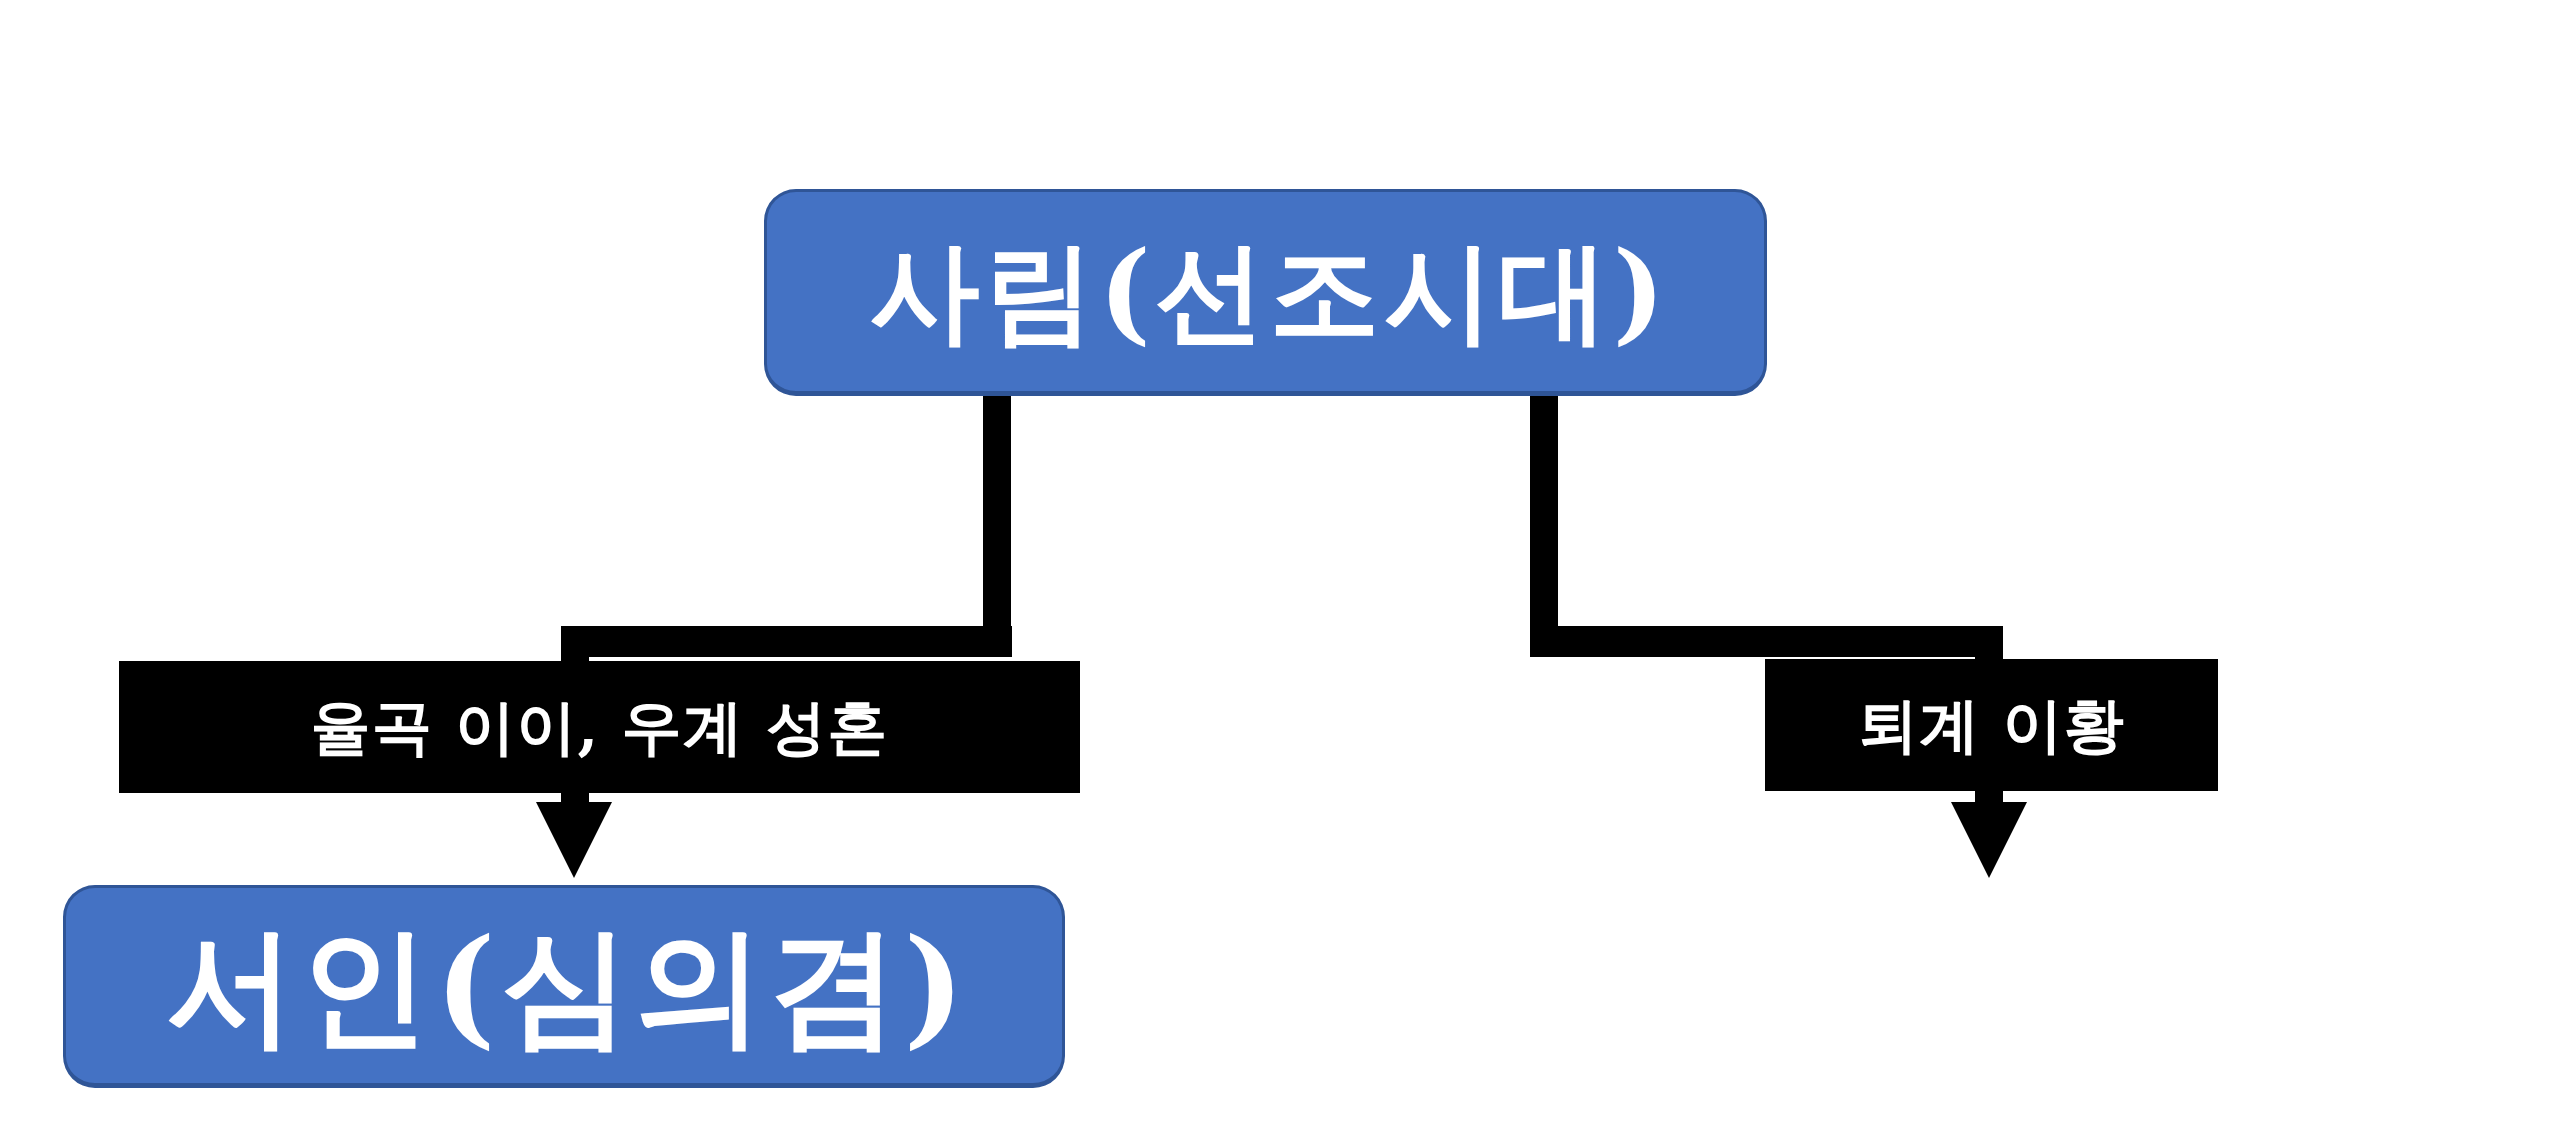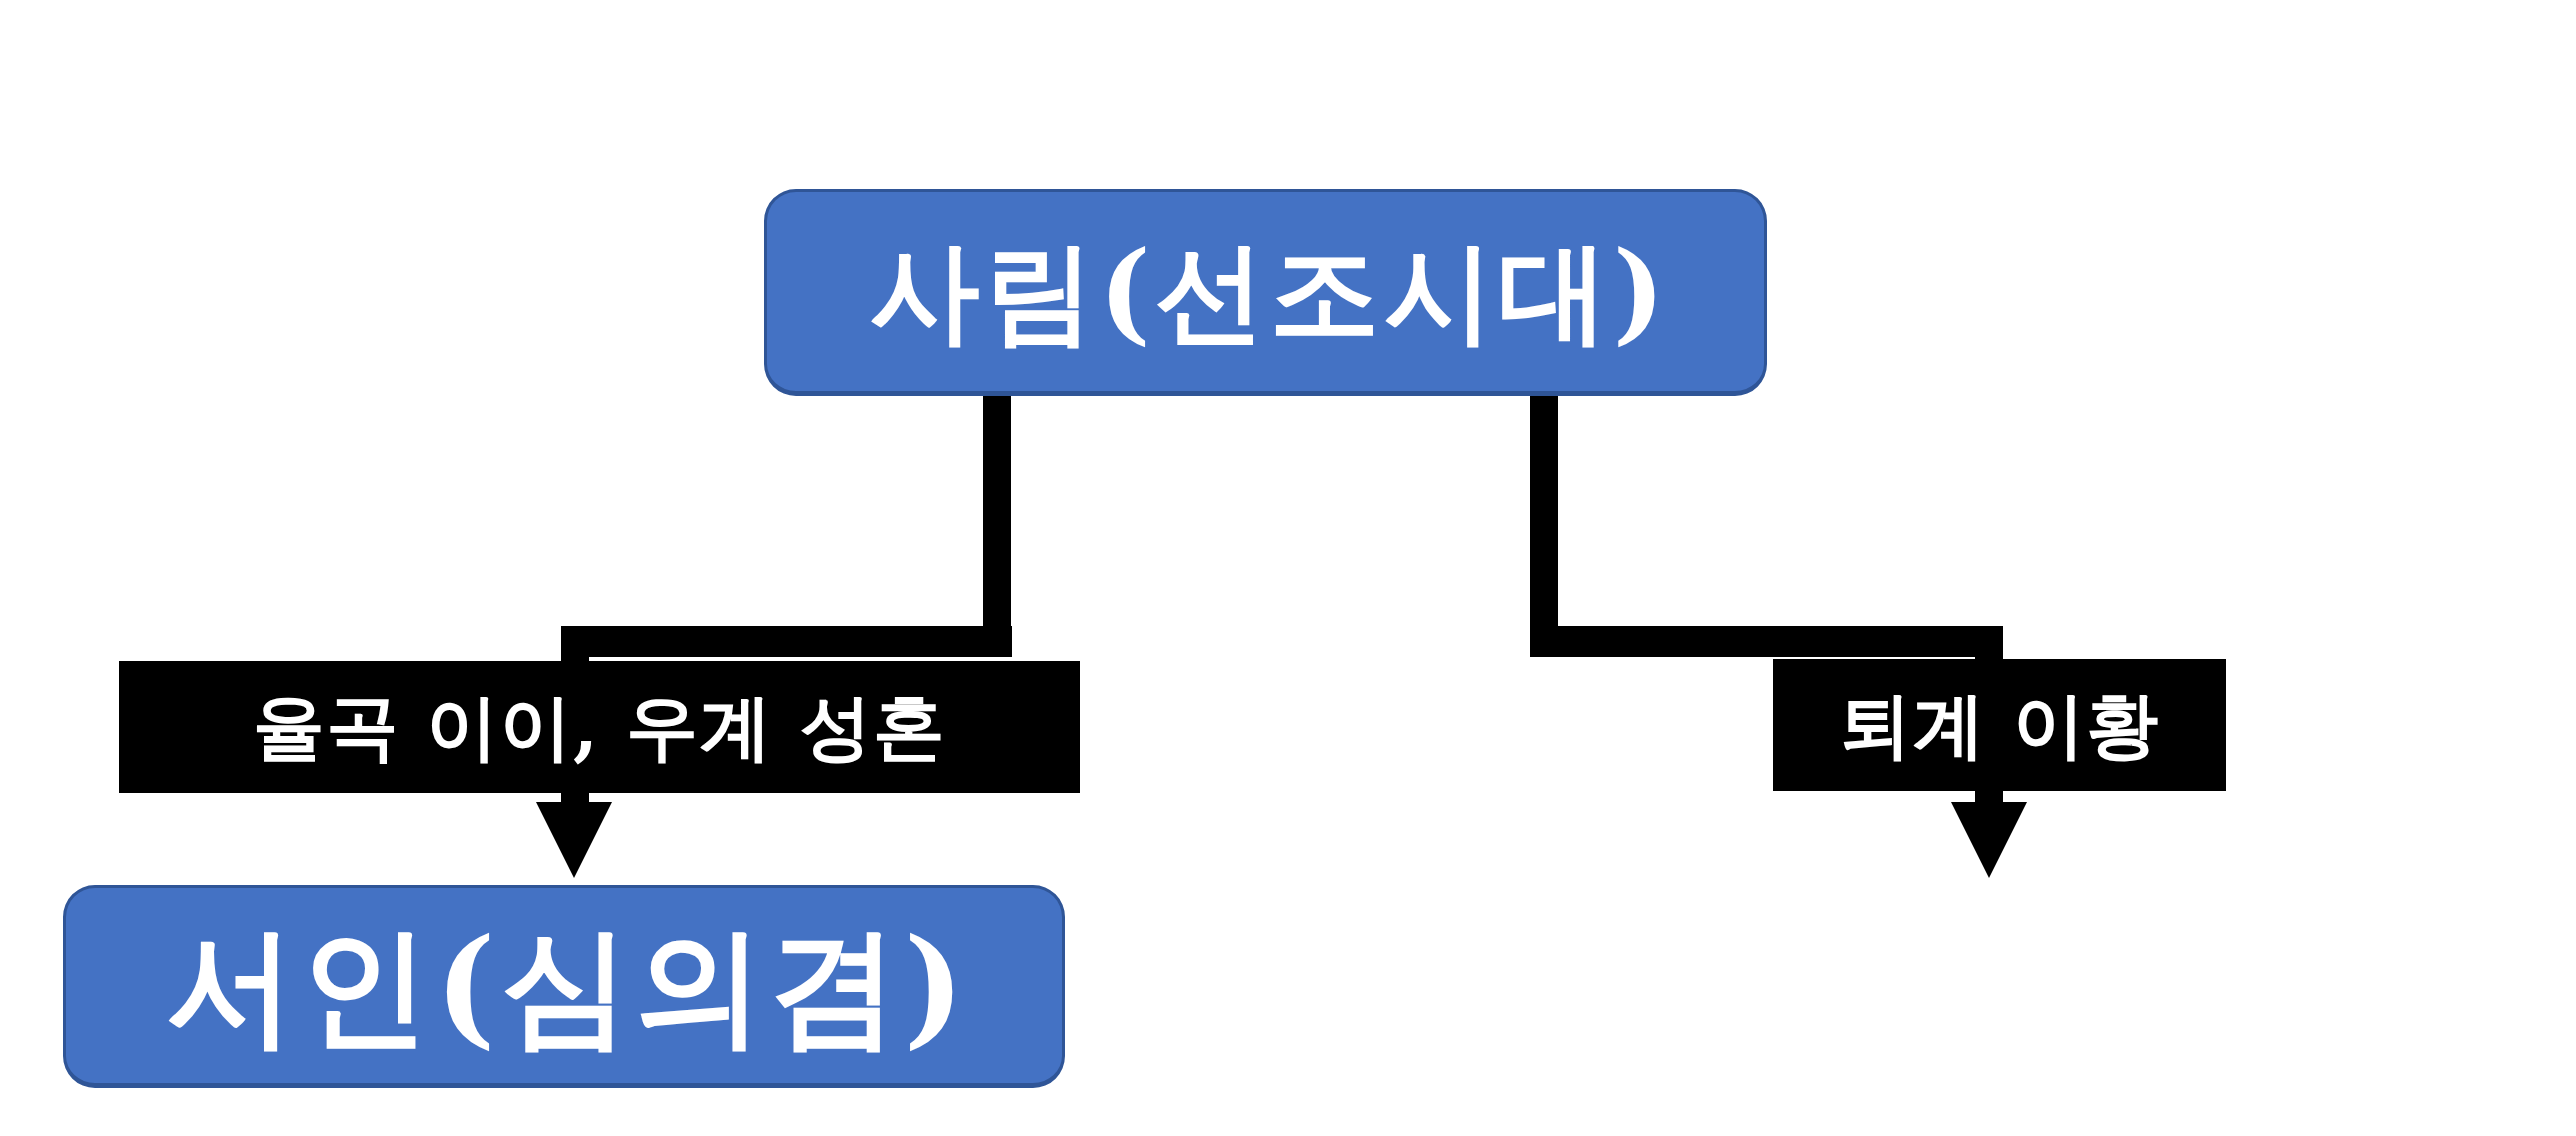--- a/index.html
+++ b/index.html
@@ -60,28 +60,28 @@
     position: absolute;
     box-sizing: border-box;
     background: var(--edge-label-bg);
     color: var(--text);
     display: flex;
     align-items: center;
     justify-content: center;
     z-index: 2;
   }
   .edge-label span {
-    font-size: 72px;
+    font-size: 60px;
     font-weight: bold;
     white-space: nowrap;
     line-height: 1;
     letter-spacing: 0.02em;
   }
   .edge-label-left  { left: 119px;  top: 661px; width: 961px; height: 132px; }
-  .edge-label-right { left: 1765px; top: 659px; width: 453px;  height: 132px; margin-left: 8px; }
+  .edge-label-right { left: 1765px; top: 659px; width: 453px;  height: 132px; }
 
   .arrowhead {
     position: absolute;
     width: 0;
     height: 0;
     border-left: 38px solid transparent;
     border-right: 38px solid transparent;
     border-top: 76px solid var(--connector);
     z-index: 2;
   }

